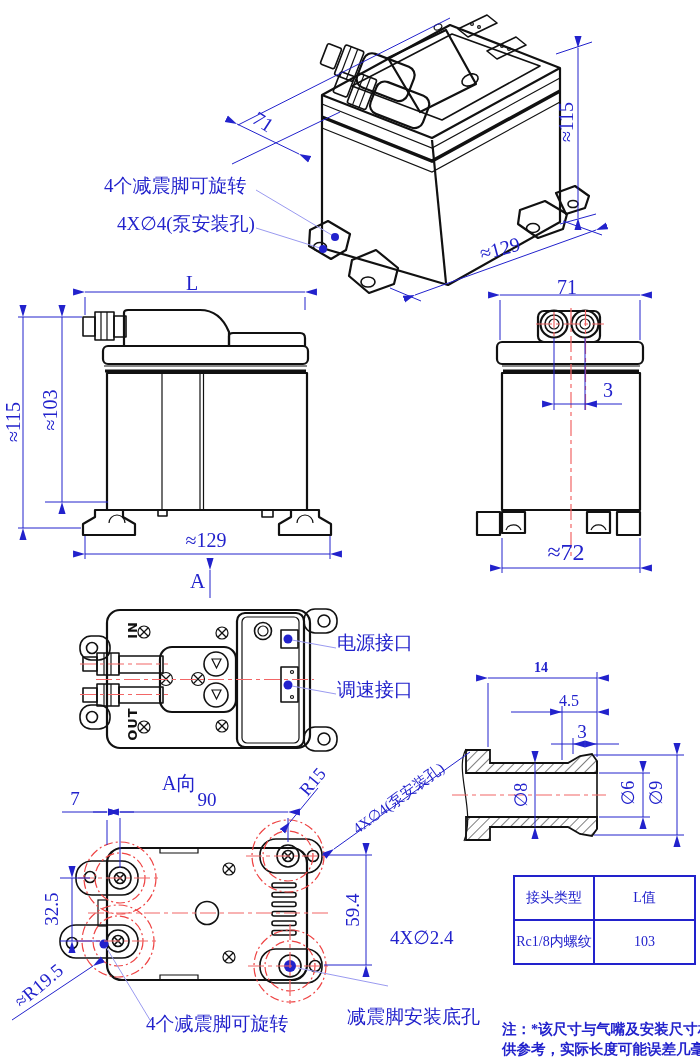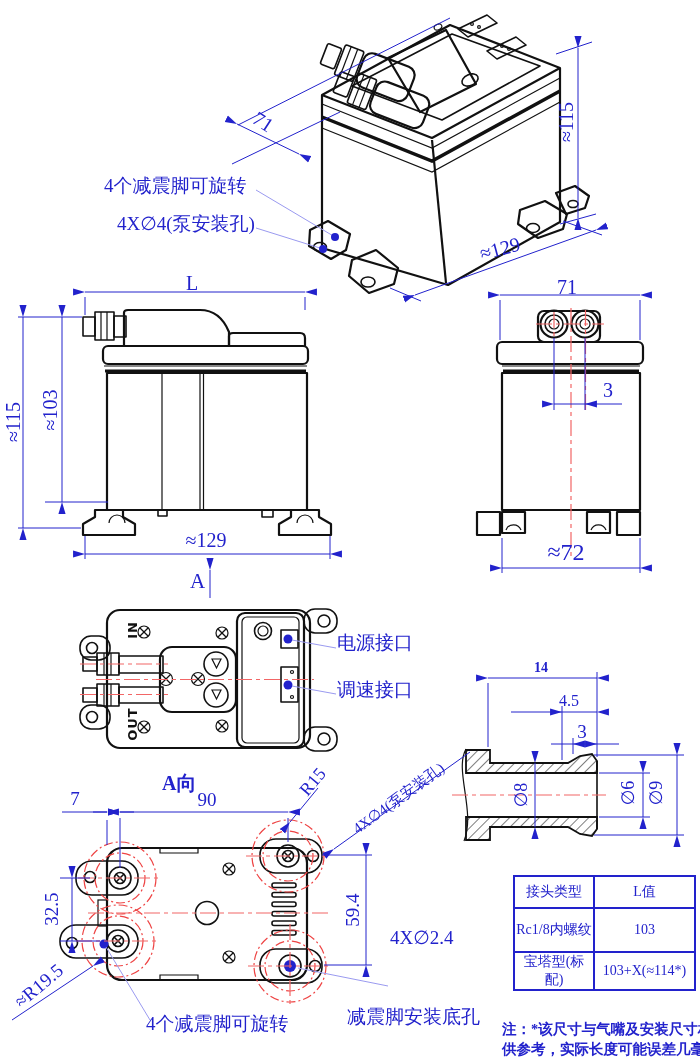--- a/index.html
+++ b/index.html
@@ -373,49 +373,45 @@
 <div class="t" style="left:337px;top:633px;font-size:19px;">电源接口</div>
 <div class="t" style="left:337px;top:680px;font-size:19px;">调速接口</div>
 
 <div class="t tc" style="left:541px;top:668px;font-size:14px;font-weight:bold;">14</div>
 <div class="t tc" style="left:560px;top:701px;font-size:16px;margin-left:9px;">4.5</div>
 <div class="t tc" style="left:582px;top:732px;font-size:19px;">3</div>
 <div class="t tc" style="left:521px;top:795px;font-size:18px;transform:translate(-50%,-50%) rotate(-90deg);">∅8</div>
 <div class="t tc" style="left:628px;top:793px;font-size:18px;transform:translate(-50%,-50%) rotate(-90deg);">∅6</div>
 <div class="t tc" style="left:656px;top:793px;font-size:18px;transform:translate(-50%,-50%) rotate(-90deg);">∅9</div>
 
-<div class="t" style="left:162px;top:773px;font-size:20px;font-weight:bold;">A向</div>
+<div class="t" style="left:162px;top:773px;font-size:20px;">A向</div>
 <div class="t tc" style="left:207px;top:800px;font-size:19px;">90</div>
 <div class="t tc" style="left:75px;top:799px;font-size:19px;">7</div>
 <div class="t tc" style="left:313px;top:782px;font-size:18px;transform:translate(-50%,-50%) rotate(-50deg);">R15</div>
 <div class="t tc" style="left:399px;top:799px;font-size:15px;transform:translate(-50%,-50%) rotate(-36deg);">4X∅4(泵安装孔)</div>
 <div class="t tc" style="left:52px;top:909px;font-size:19px;transform:translate(-50%,-50%) rotate(-90deg);">32.5</div>
 <div class="t tc" style="left:353px;top:910px;font-size:19px;transform:translate(-50%,-50%) rotate(-90deg);">59.4</div>
 <div class="t tc" style="left:39px;top:986px;font-size:19px;transform:translate(-50%,-50%) rotate(-40deg);">≈R19.5</div>
 <div class="t" style="left:390px;top:928px;font-size:19px;">4X∅2.4</div>
 <div class="t" style="left:347px;top:1007px;font-size:19px;">减震脚安装底孔</div>
 <div class="t" style="left:146px;top:1014px;font-size:19px;">4个减震脚可旋转</div>
 
 <table class="spec">
   <colgroup>
         <col style="width:80px">
         <col style="width:101px">
       </colgroup>
   <tbody>
-        <tr style="height:32px">
+        <tr style="height:44px">
     <td>接头类型</td>
     <td>L值</td>
   </tr>
   <tr style="height:44px">
     <td>Rc1/8内螺纹</td>
     <td>103</td>
   </tr>
-  <tr style="height:32px">
-    <td>宝塔型(标配)</td>
-    <td>103+X(≈114*)</td>
-  </tr>
 </tbody>
     </table>
 
 <div class="t note" style="left:502px;top:1022px;font-size:14.5px;">注：*该尺寸与气嘴及安装尺寸相关，仅</div>
 <div class="t note" style="left:502px;top:1042px;font-size:14.5px;">供参考，实际长度可能误差几毫米。</div>
 
 </div>
 
 </body></html>

